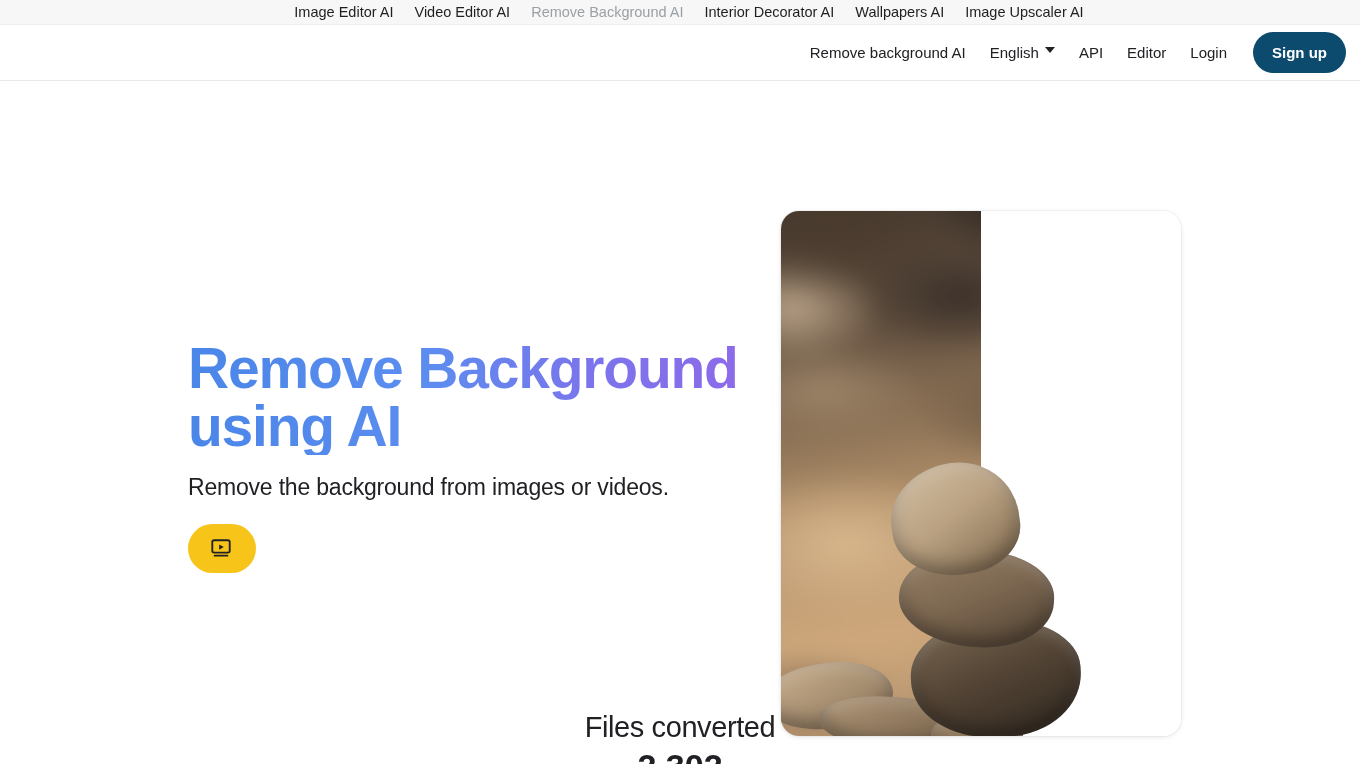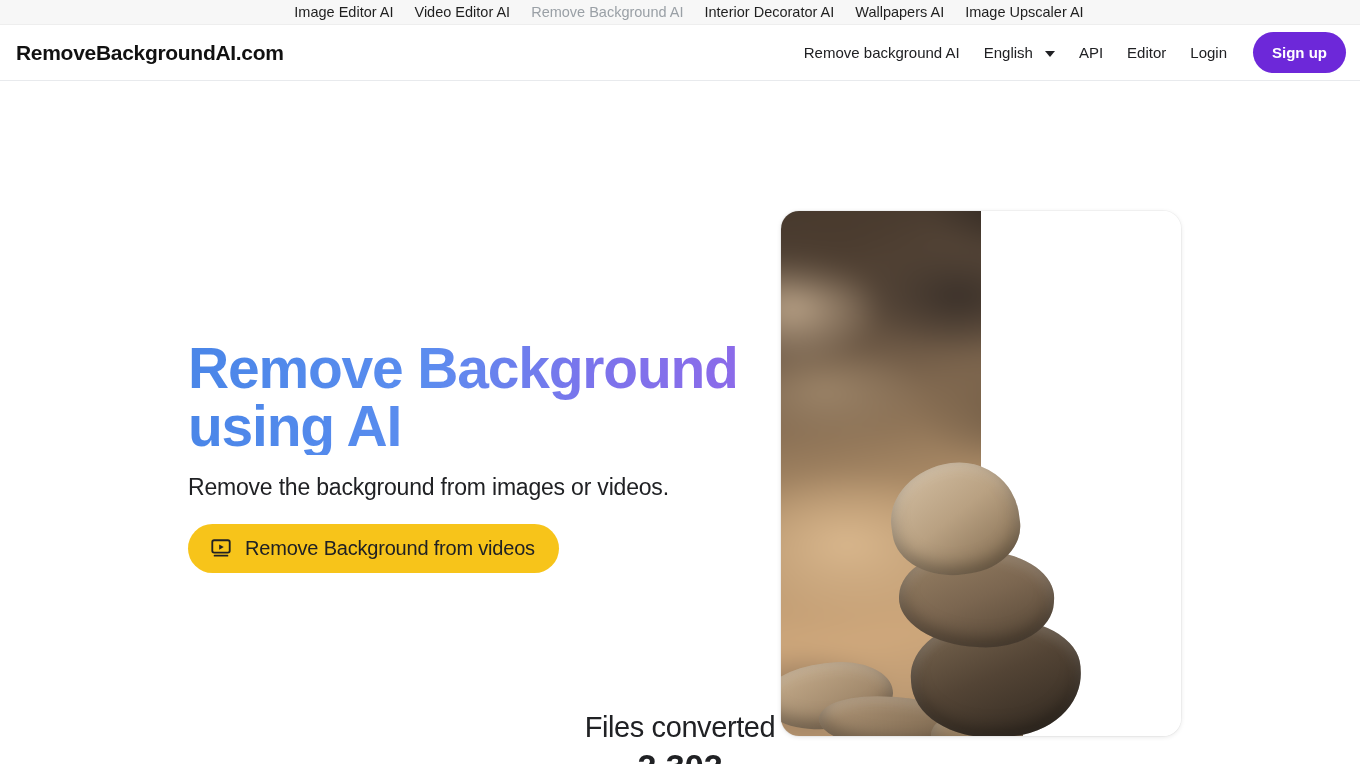--- a/index.html
+++ b/index.html
@@ -65,36 +65,36 @@
     font-size: 15px;
     color: #202124;
     text-decoration: none;
     padding: 0 12px;
     white-space: nowrap;
     line-height: 1;
     cursor: pointer;
   }
   .lang {
     display: flex;
-    align-items: center;
-    gap: 12px;
+    align-items: flex-start;
+    gap: 6px;
     padding: 0 12px;
     cursor: pointer;
   }
   .lang-label { font-size: 15px; color: #202124; line-height: 1; }
   .caret {
     width: 0; height: 0;
     border-left: 5px solid transparent;
     border-right: 5px solid transparent;
     border-top: 6px solid #202124;
     margin-top: 2px;
   }
   .signup {
     margin-left: 14px;
-    background: #6d28d9;
+    background: #0c4a6e;
     color: #ffffff;
     font-size: 15px;
     font-weight: 700;
     border: none;
     border-radius: 22px;
     height: 41px;
     padding: 0 19px;
     cursor: pointer;
     font-family: "Liberation Sans", sans-serif;
     white-space: nowrap;
@@ -277,21 +277,20 @@
 <div class="topbar">
   <a class="topbar-link">Image Editor AI</a>
   <a class="topbar-link">Video Editor AI</a>
   <a class="topbar-link muted">Remove Background AI</a>
   <a class="topbar-link">Interior Decorator AI</a>
   <a class="topbar-link">Wallpapers AI</a>
   <a class="topbar-link">Image Upscaler AI</a>
 </div>
 
 <header class="header">
-  <div class="brand">RemoveBackgroundAI.com</div>
 
   <nav class="nav">
     <a class="nav-link">Remove background AI</a>
 
     <div class="lang">
       <span class="lang-label">English</span>
       <span class="caret"></span>
     </div>
 
     <a class="nav-link">API</a>
@@ -312,21 +311,20 @@
     <div class="cta-group">
 
       <button class="cta">
         <span>
           <svg width="22" height="22" viewBox="0 0 24 24" fill="none">
             <rect x="2.5" y="3.5" width="19" height="13.5" rx="2" stroke="#202124" stroke-width="2"></rect>
             <path d="M10 8.1l5 2.9-5 2.9z" fill="#202124"></path>
             <path d="M5 20.4h14" stroke="#202124" stroke-width="2" stroke-linecap="round"></path>
           </svg>
         </span>
-        <span>Remove Background from videos</span>
       </button>
     </div>
   </div>
 
   <div class="hero-card">
     <div class="card-photo">
       <div class="photo-inner">
         <div class="bg-blur"></div>
         <div class="rock rock-ground-a"></div>
         <div class="rock rock-ground-b"></div>

